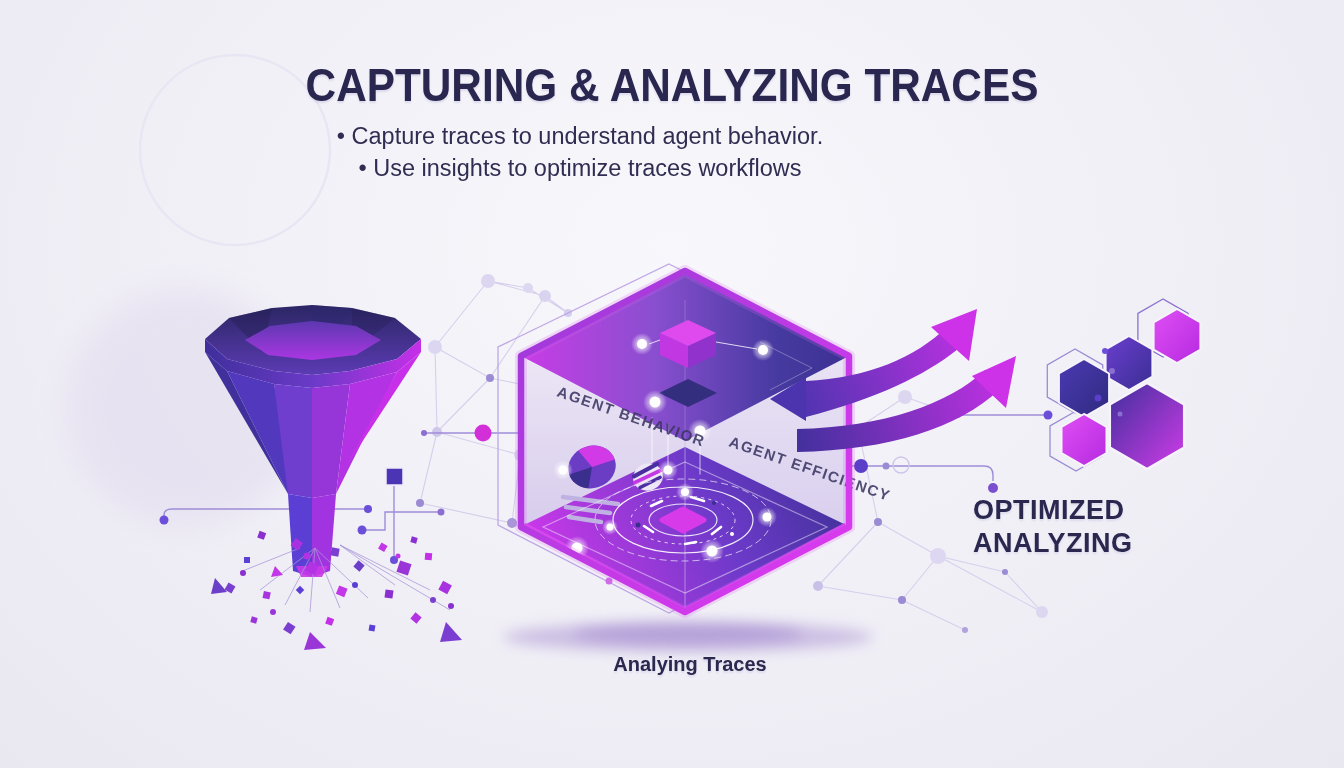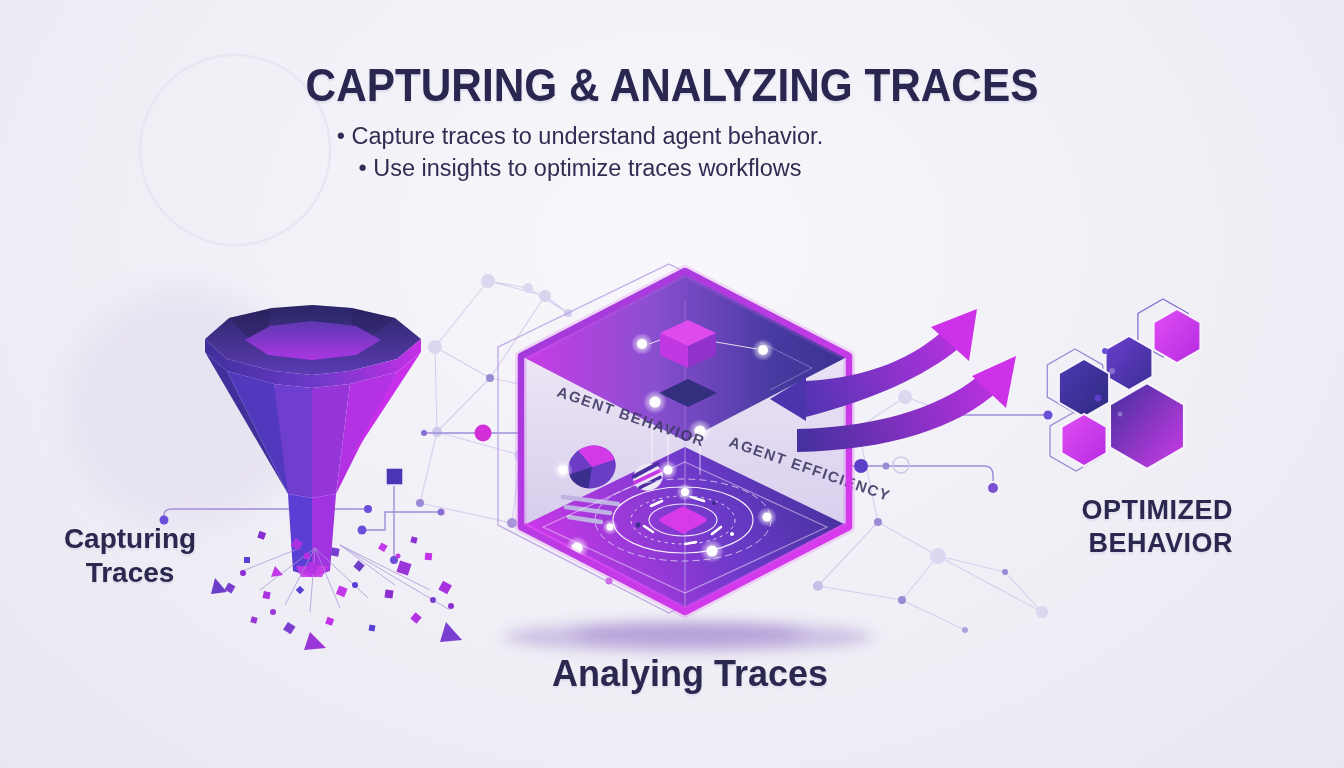--- a/index.html
+++ b/index.html
@@ -18,22 +18,22 @@
   }
   .bullets{
     position:absolute;top:120px;left:0;width:1160px;text-align:center;
     font-size:23.5px;font-weight:500;color:#312d52;line-height:32px;
   }
   .bullets div::before{content:"\2022\00a0 ";color:#312d52;}
   .lbl{position:absolute;color:#2b2850;text-shadow:0 2px 2px rgba(120,110,180,.15);}
   .lbl-capturing{left:25px;top:522px;width:210px;text-align:center;
     font-size:28px;font-weight:600;line-height:34px;}
   .lbl-analyzing{left:515px;top:653px;width:350px;text-align:center;
-    font-size:36px;font-weight:600;}
-  .lbl-optimized{left:973px;top:494px;width:260px;text-align:right;
+    font-size:20px;font-weight:600;}
+  .lbl-optimized{left:973px;top:494px;width:260px;text-align:left;
     font-size:27px;font-weight:700;line-height:33px;letter-spacing:.5px;}
   svg text{font-family:"Liberation Sans",sans-serif;}
 </style>
 </head>
 <body>
 
 <div class="stage">
 
 <svg width="1344" height="768" viewBox="0 0 1344 768">
   <defs>
@@ -362,25 +362,21 @@
 </svg>
 
 
 <div class="title">CAPTURING &amp; ANALYZING TRACES</div>
 
 <div class="bullets">
   <div>Capture traces to understand agent behavior.</div>
   <div>Use insights to optimize traces workflows</div>
 </div>
 
-<div class="lbl lbl-capturing">
-  <div>Capturing</div>
-  <div>Traces</div>
-</div>
 
 <div class="lbl lbl-analyzing">Analying Traces</div>
 
 <div class="lbl lbl-optimized">
   <div>OPTIMIZED</div>
-  <div>BEHAVIOR</div>
+  <div>ANALYZING</div>
 </div>
 
 </div>
 
 </body></html>

